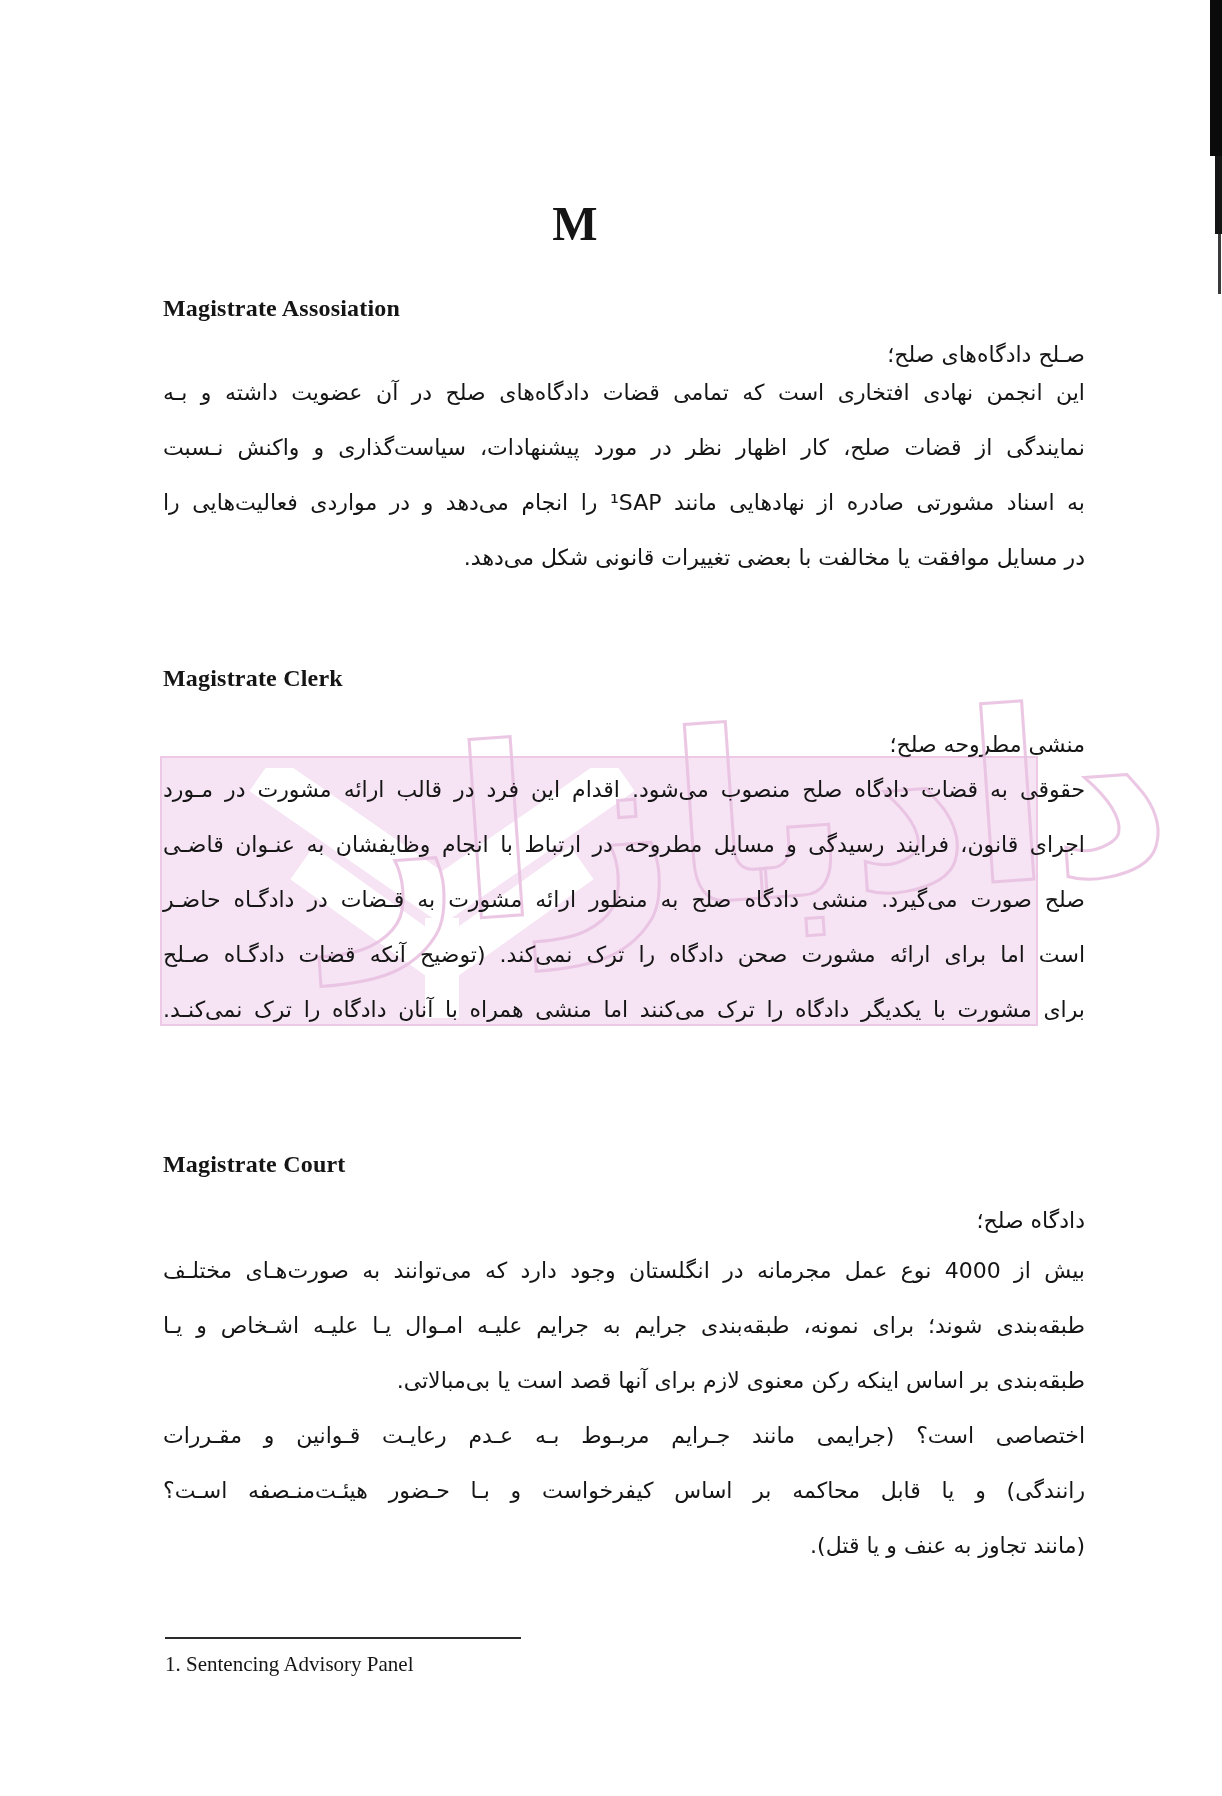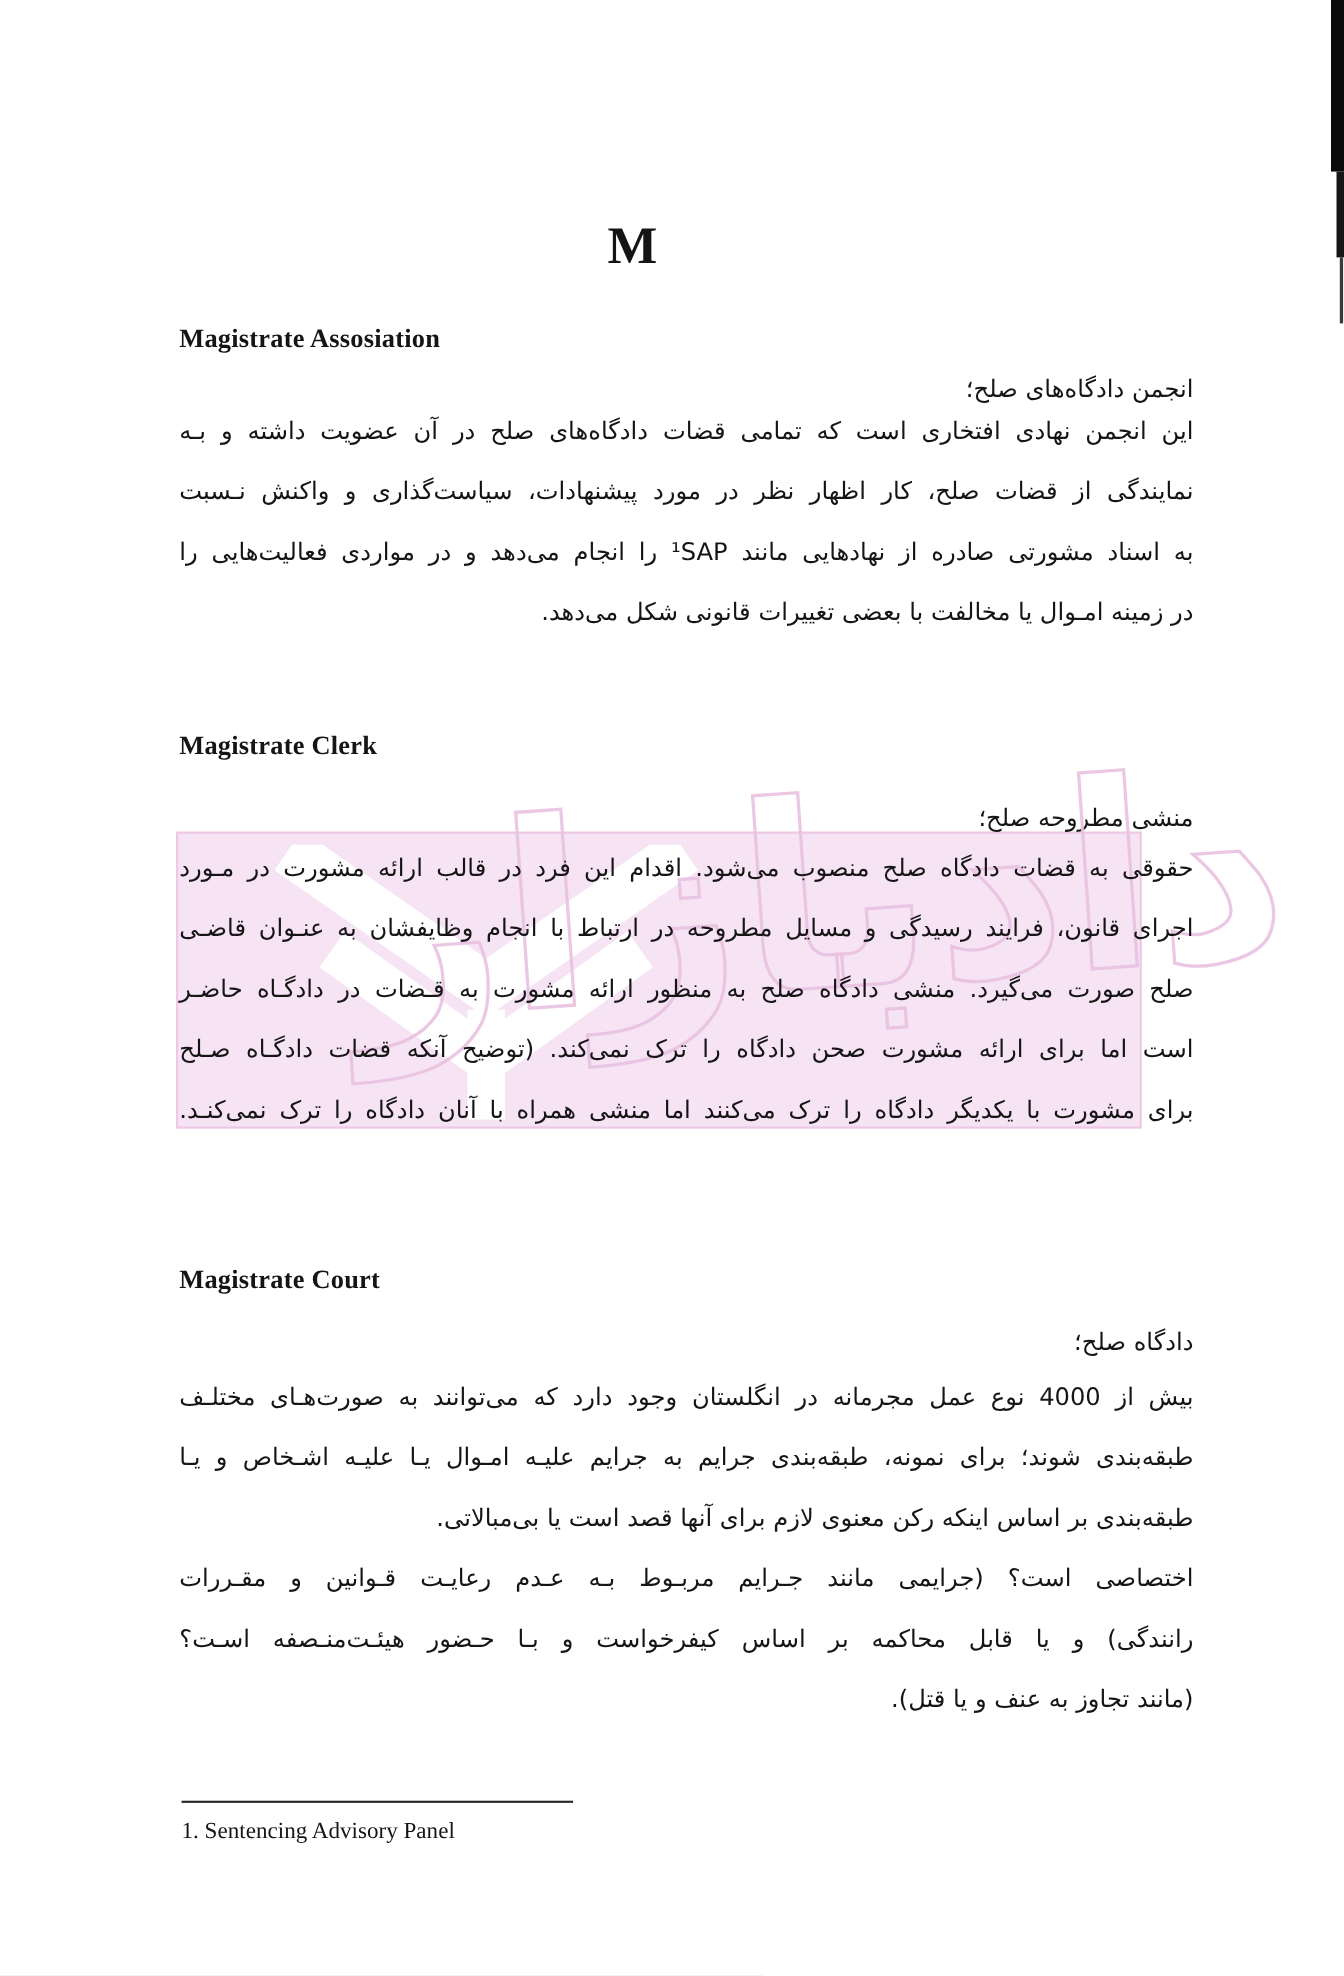--- a/index.html
+++ b/index.html
@@ -112,26 +112,26 @@
       <polyline points="20,5 200,130 380,5" fill="none" stroke="#ffffff" stroke-width="44"></polyline>
       <polyline points="60,95 200,195 340,95" fill="none" stroke="#ffffff" stroke-width="40"></polyline>
       <line x1="200" y1="150" x2="200" y2="250" stroke="#ffffff" stroke-width="34"></line>
     </svg>
   </div>
   <div class="wm-text">دادبازار</div>
 
   <div class="letter-title">M</div>
 
   <div class="entry-heading h-assoc">Magistrate Assosiation</div>
-  <div class="lead lead-1">انجمن دادگاه‌های صلح؛</div>
+  <div class="lead lead-1">صـلح دادگاه‌های صلح؛</div>
   <div class="para para-1">
     <div class="pline">این انجمن نهادی افتخاری است که تمامی قضات دادگاه‌های صلح در آن عضویت داشته و بـه</div>
     <div class="pline">نمایندگی از قضات صلح، کار اظهار نظر در مورد پیشنهادات، سیاست‌گذاری و واکنش نـسبت</div>
     <div class="pline">به اسناد مشورتی صادره از نهادهایی مانند ¹SAP را انجام می‌دهد و در مواردی فعالیت‌هایی را</div>
-    <div class="pline last">در زمینه امـوال یا مخالفت با بعضی تغییرات قانونی شکل می‌دهد.</div>
+    <div class="pline last">در مسایل موافقت یا مخالفت با بعضی تغییرات قانونی شکل می‌دهد.</div>
   </div>
 
   <div class="entry-heading h-clerk">Magistrate Clerk</div>
   <div class="lead lead-2">منشی مطروحه صلح؛</div>
   <div class="para para-2">
     <div class="pline">حقوقی به قضات دادگاه صلح منصوب می‌شود. اقدام این فرد در قالب ارائه مشورت در مـورد</div>
     <div class="pline">اجرای قانون، فرایند رسیدگی و مسایل مطروحه در ارتباط با انجام وظایفشان به عنـوان قاضـی</div>
     <div class="pline">صلح صورت می‌گیرد. منشی دادگاه صلح به منظور ارائه مشورت به قـضات در دادگـاه حاضـر</div>
     <div class="pline">است اما برای ارائه مشورت صحن دادگاه را ترک نمی‌کند. (توضیح آنکه قضات دادگـاه صـلح</div>
     <div class="pline">برای مشورت با یکدیگر دادگاه را ترک می‌کنند اما منشی همراه با آنان دادگاه را ترک نمی‌کنـد.</div>

